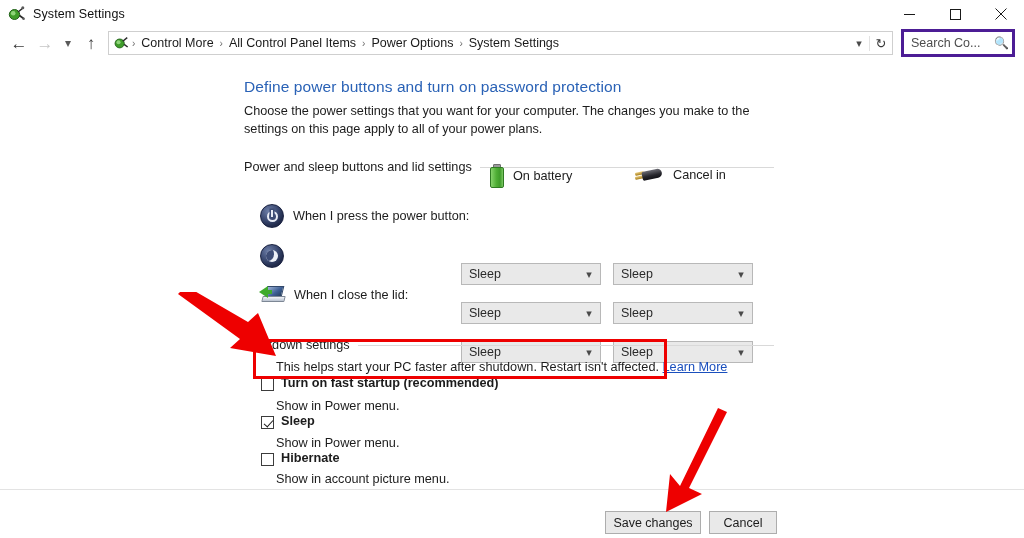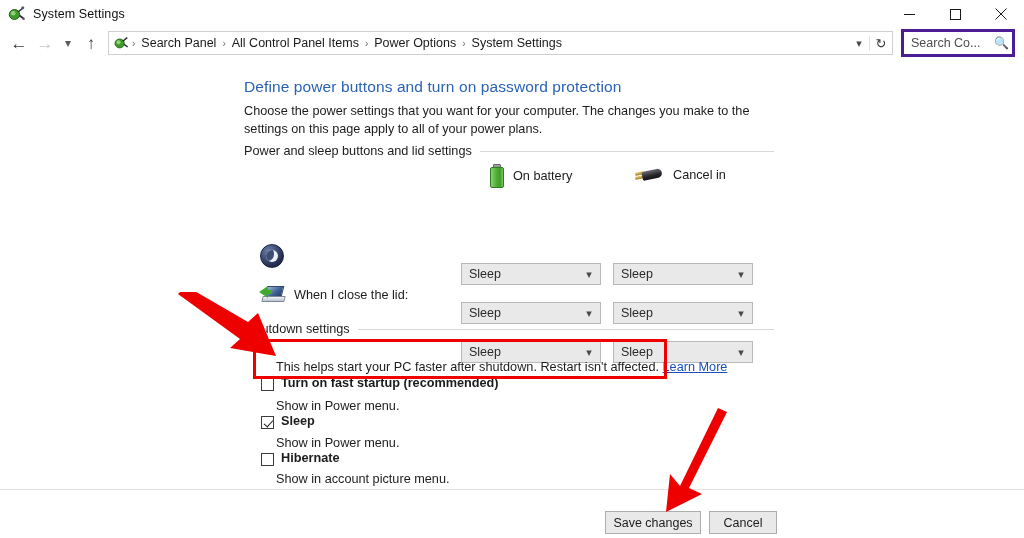--- a/index.html
+++ b/index.html
@@ -116,21 +116,21 @@
   .desc {
     position: absolute; left: 244px; top: 44px;
     width: 530px;
     font-size: 12.7px; color: #1c1c1c; line-height: 18px;
   }
 
   
   .group {
     position: absolute;
     display: flex; align-items: center;
-    font-size: 12.7px; color: #1c1c1c;
+    font-size: 12.7px; color: #1c1c1c; margin-top: 16px;
   }
   .group .rule {
     height: 1px; background: #d9d9d9;
     margin-left: 8px;
   }
 
   
   .colhead {
     position: absolute; display: flex; align-items: center;
   }
@@ -346,21 +346,21 @@
     <div class="crumbbox">
       <div class="crumb-icon">
         <svg width="16" height="16" viewBox="0 0 18 18">
           <ellipse cx="7.5" cy="9.5" rx="5.2" ry="5.0" fill="#3f9c2a" stroke="#22611a" stroke-width="1"></ellipse>
           <ellipse cx="6.2" cy="8.2" rx="2.3" ry="2.2" fill="#8fd47a"></ellipse>
           <path d="M11 7 L16 3" stroke="#2b2b2b" stroke-width="1.6" fill="none"></path>
           <path d="M12.5 10.5 L16.5 13.5" stroke="#2b2b2b" stroke-width="1.6" fill="none"></path>
         </svg>
       </div>
       <span class="crumb-sep">›</span>
-      <span class="crumb">Search Panel</span>
+      <span class="crumb">Control More</span>
       <span class="crumb-sep">›</span>
       <span class="crumb">All Control Panel Items</span>
       <span class="crumb-sep">›</span>
       <span class="crumb">Power Options</span>
       <span class="crumb-sep">›</span>
       <span class="crumb">System Settings</span>
 
       <div class="crumb-tools">
         <div class="crumb-chev">▾</div>
         <div class="crumb-refresh">↻</div>
@@ -392,20 +392,28 @@
     </div>
     <div class="colhead" style="left:634px; top:108px;">
       <span class="plug">
         <span class="prong1"></span>
           <span class="prong2"></span>
           <span class="barrel"></span>
       </span>
       <span class="lbl">Cancel in</span>
     </div>
 
+    <div class="row" style="left:260px; top:146px;">
+      <span class="pwr-ico">
+        <span class="glyph">
+            <span class="pwr-sym"></span>
+          </span>
+      </span>
+      <span class="rowlabel">When I press the power button:</span>
+    </div>
     <div class="dd" style="left:461px; top:205px; width:140px;">
       <span class="val">Sleep</span>
       <span class="chev">▾</span>
     </div>
     <div class="dd" style="left:613px; top:205px; width:140px;">
       <span class="val">Sleep</span>
       <span class="chev">▾</span>
     </div>
 
     <div class="row" style="left:260px; top:186px;">

